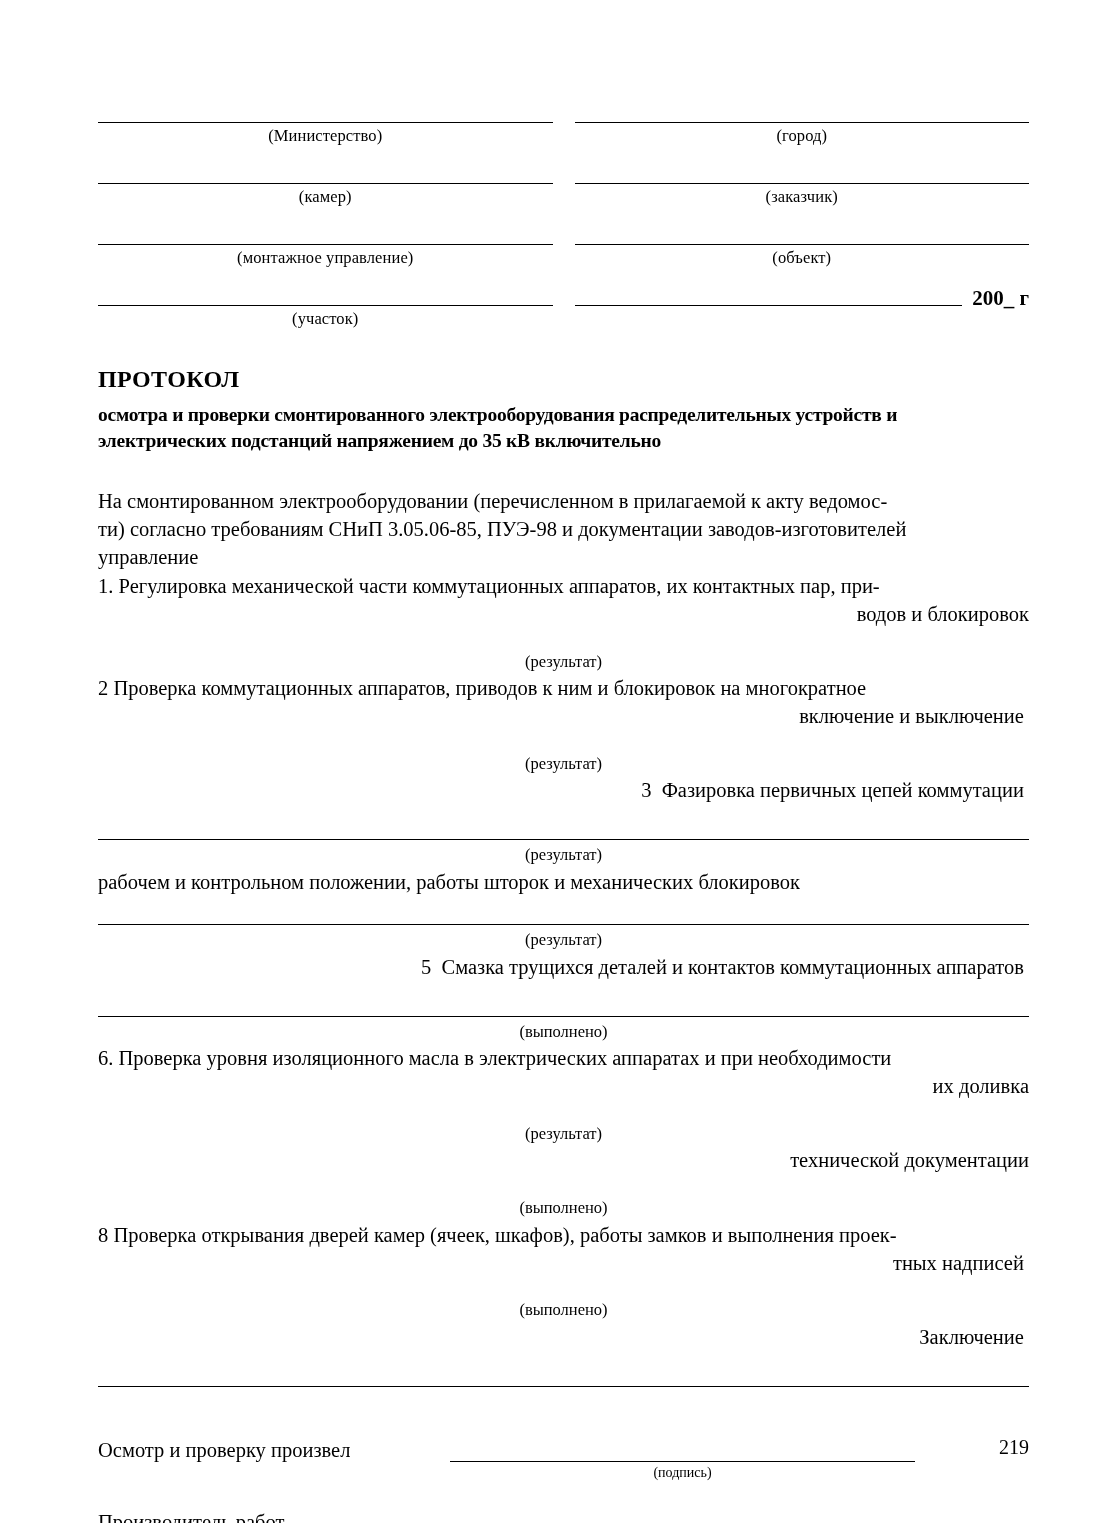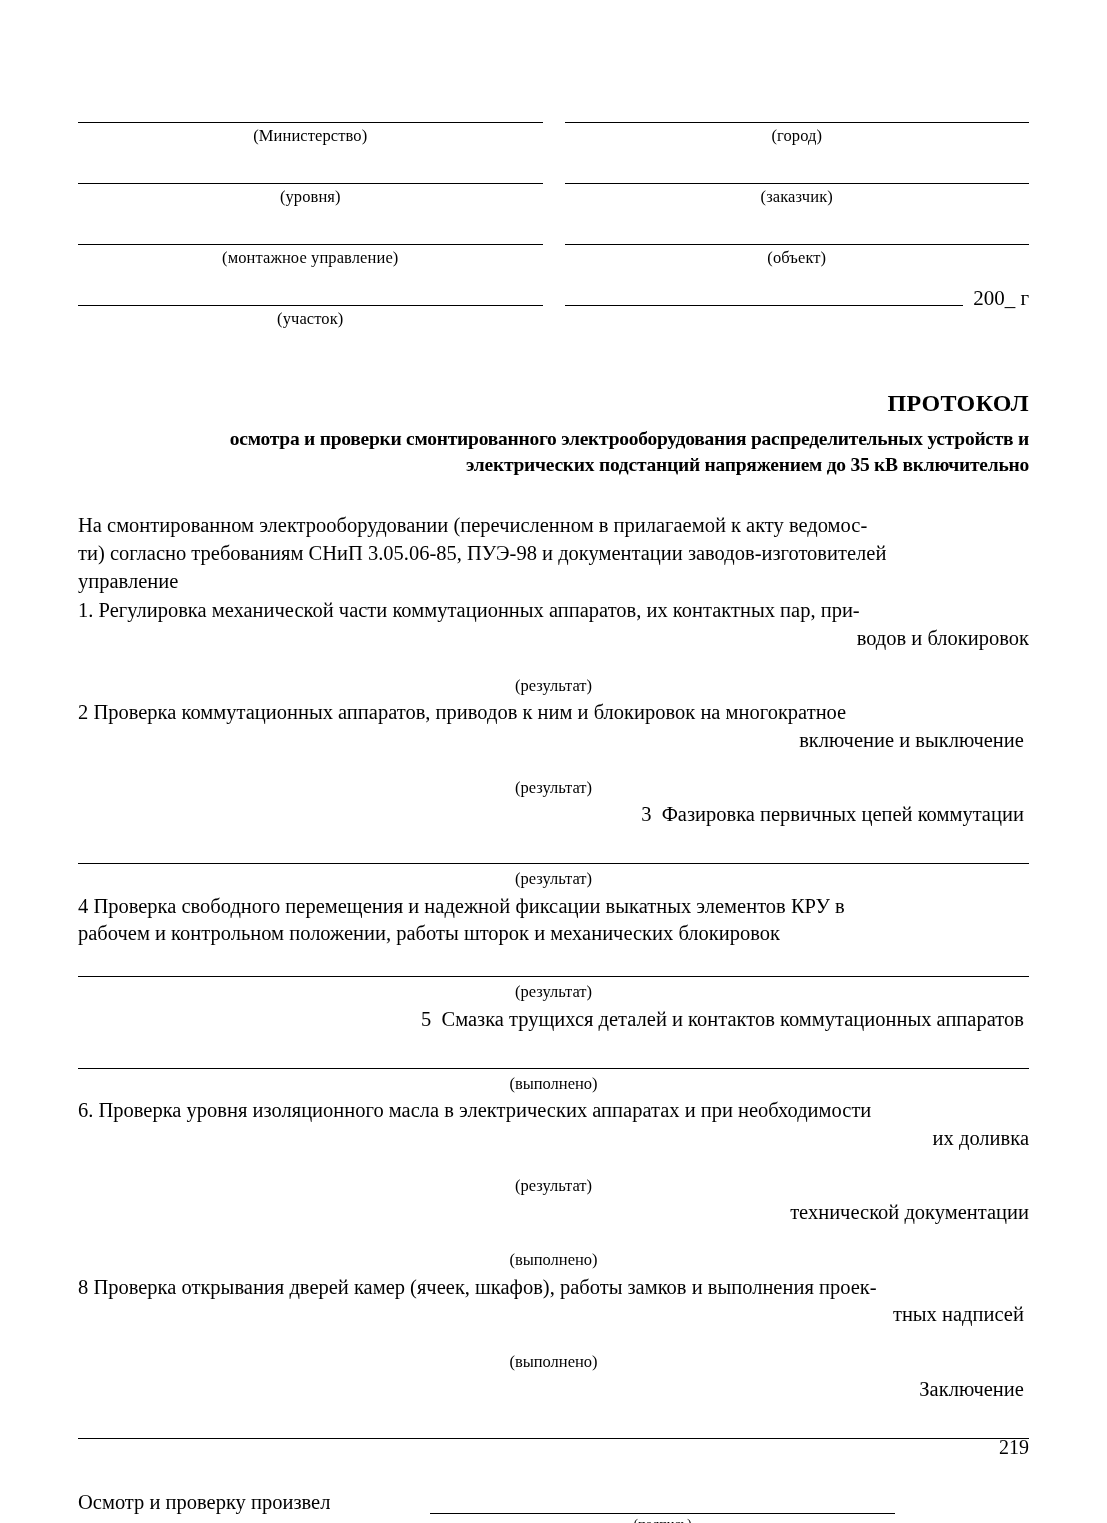--- a/index.html
+++ b/index.html
@@ -11,21 +11,21 @@
     font-family: "Liberation Serif", "DejaVu Serif", serif;
     color: #000000;
   }
   .page {
     position: relative;
     width: 1107px;
     height: 1523px;
     margin: 0 auto;
     background: #ffffff;
     box-sizing: border-box;
-    padding: 96px 78px 40px 78px;
+    padding: 96px 78px 40px 98px;
   }
 
   
   .header {
     display: flex;
     gap: 22px;
     margin-top: 6px;
   }
   .hcol {
     flex: 1 1 0;
@@ -38,41 +38,42 @@
     height: 20px;
   }
   .hcaption {
     text-align: center;
     font-size: 16.5px;
     padding-top: 3px;
     letter-spacing: .1px;
   }
   .hfield.with-year {
     position: relative;
+    font-weight: bold;
   }
   .year-row {
     display: flex;
     align-items: flex-end;
   }
   .year-row .hline {
     flex: 1 1 auto;
   }
   .year-label {
     font-size: 21px;
     padding-left: 10px;
     white-space: nowrap;
     line-height: 1;
     position: relative;
     top: 3px;
   }
 
   
   .title-block {
-    margin-top: 44px;
-    text-align: right;
+    margin-top: 20px;
+    text-align: left;
   }
   .title-main {
     font-size: 24px;
     font-weight: bold;
     letter-spacing: .4px;
   }
   .title-sub {
     font-size: 19.5px;
     font-weight: bold;
     margin-top: 9px;
@@ -166,21 +167,21 @@
 
   <div class="header">
 
     <div class="hcol">
       <div class="hfield">
         <div class="hline"></div>
         <div class="hcaption">(Министерство)</div>
       </div>
       <div class="hfield">
         <div class="hline"></div>
-        <div class="hcaption">(уровня)</div>
+        <div class="hcaption">(камер)</div>
       </div>
       <div class="hfield">
         <div class="hline"></div>
         <div class="hcaption">(монтажное управление)</div>
       </div>
       <div class="hfield">
         <div class="hline"></div>
         <div class="hcaption">(участок)</div>
       </div>
     </div>
@@ -237,21 +238,20 @@
     <div class="caption">(результат)</div>
 
     <div class="inline-row">
       <span class="txt">3  Фазировка первичных цепей коммутации </span>
       <span class="fill"></span>
     </div>
     <div class="gap-sm"></div>
     <div class="rule"></div>
     <div class="caption">(результат)</div>
 
-    <div class="para">4  Проверка свободного перемещения и надежной фиксации выкатных элементов КРУ в</div>
     <div class="para">рабочем и контрольном положении, работы шторок и механических блокировок</div>
     <div class="gap-md"></div>
     <div class="rule"></div>
     <div class="caption">(результат)</div>
 
     <div class="inline-row">
       <span class="txt">5  Смазка трущихся деталей и контактов коммутационных аппаратов </span>
       <span class="fill"></span>
     </div>
     <div class="gap-sm"></div>

